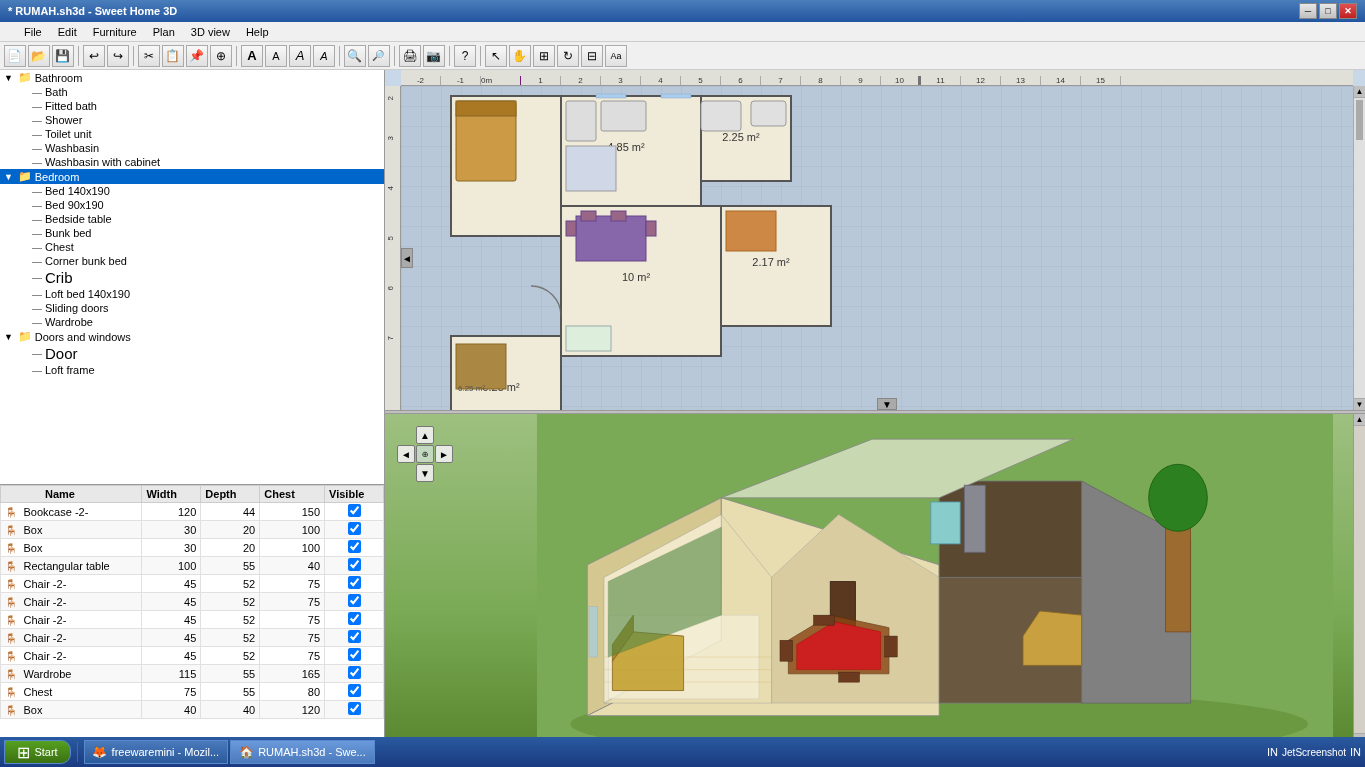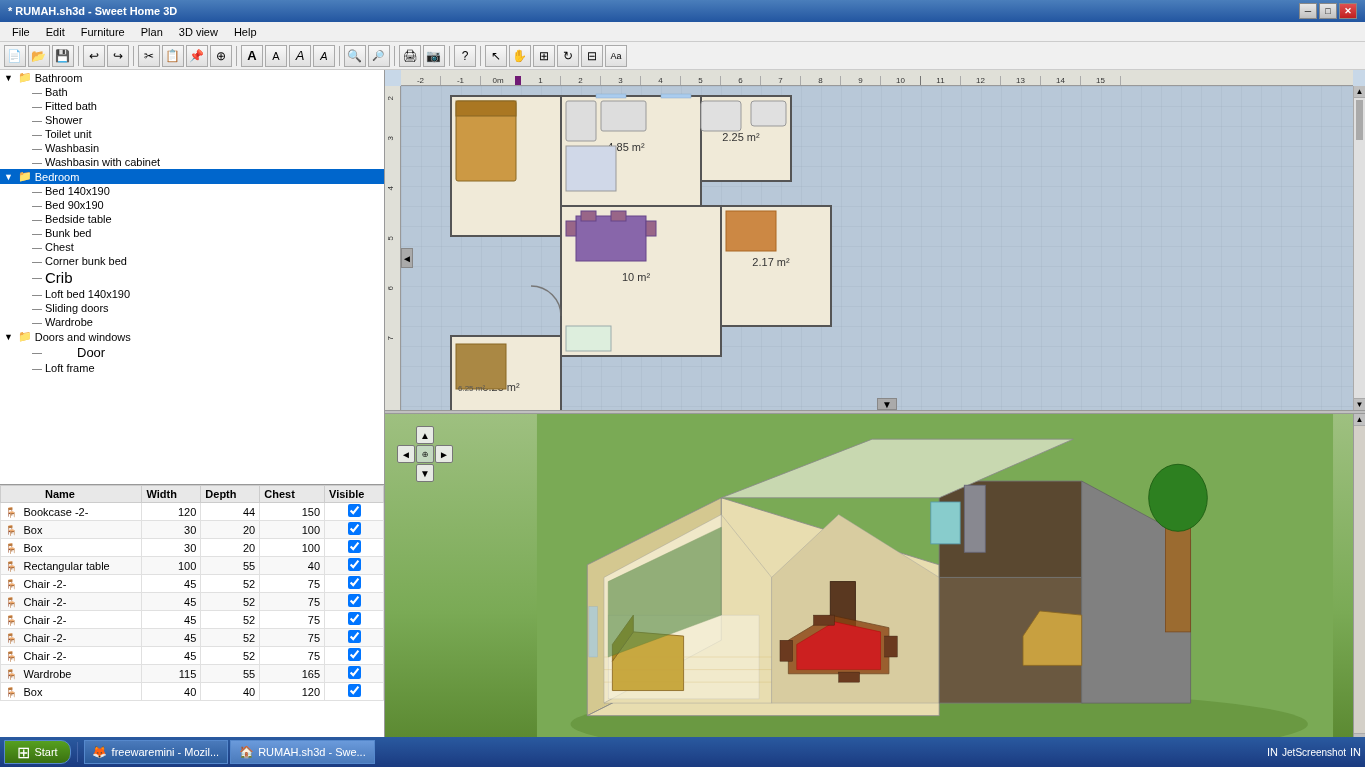--- a/index.html
+++ b/index.html
@@ -26,21 +26,21 @@
       font-size: 9px; cursor: pointer; color: #000;
     }
     .tb-btn.close { background: linear-gradient(to bottom, #e05050, #c02020); color: white; }
 
     
     #menu-bar {
       height: 20px;
       background: #f0f0f0;
       display: flex;
       align-items: center;
-      padding: 0 4px;
+      padding: 0 16px;
       border-bottom: 1px solid #ccc;
     }
     .menu-item {
       padding: 2px 8px;
       font-size: 11px;
       cursor: pointer;
     }
 
     
     #toolbar {
@@ -381,21 +381,21 @@
           <div class="tree-item">
             <span style="display:inline-block; width:4px;"></span>
             <span style="width:12px; font-size:9px; margin-right:2px;">▼</span>
             <span style="margin-right:3px; font-size:11px;">📁</span>
             <span style="font-size:11px;">Doors and windows</span>
           </div>
           <div class="tree-item">
             <span style="display:inline-block; width:20px;"></span>
             <span style="display:inline-block; width:12px;"></span>
             <span style="margin-right:3px; font-size:10px; color:#666;">—</span>
-            <span style="font-size:13px;margin-left:32px;">Door</span>
+            <span style="font-size:15px;">Door</span>
           </div>
           <div class="tree-item">
             <span style="display:inline-block; width:20px;"></span>
             <span style="display:inline-block; width:12px;"></span>
             <span style="margin-right:3px; font-size:10px; color:#666;">—</span>
             <span style="font-size:11px;">Loft frame</span>
           </div>
         </div>
     </div>
 
@@ -527,20 +527,32 @@
     <td class="td-num">115</td>
     <td class="td-num">55</td>
     <td class="td-num">165</td>
     <td class="td-check">
       <input type="checkbox" checked="" style="margin: 0px;">
     </td>
   </tr>
             <tr>
     <td>
       <span style="margin-right:3px; font-size:10px;">🪑</span>
+      <span>Chest</span>
+    </td>
+    <td class="td-num">75</td>
+    <td class="td-num">55</td>
+    <td class="td-num">80</td>
+    <td class="td-check">
+      <input type="checkbox" checked="" style="margin: 0px;">
+    </td>
+  </tr>
+            <tr>
+    <td>
+      <span style="margin-right:3px; font-size:10px;">🪑</span>
       <span>Box</span>
     </td>
     <td class="td-num">40</td>
     <td class="td-num">40</td>
     <td class="td-num">120</td>
     <td class="td-check">
       <input type="checkbox" checked="" style="margin: 0px;">
     </td>
   </tr>
           </tbody>
@@ -549,31 +561,31 @@
   </div>
 
   <div id="right-panel">
 
     <div id="floor-plan" style="position:relative; height:340px; background:#c8d8e8; overflow:hidden;">
 
       <div style="position:absolute; top:0; left:16px; right:12px; height:16px; background:#e0e0d8; border-bottom:1px solid #999; display:flex; align-items:flex-end; font-size:8px; color:#333; overflow:hidden;">
         <div style="display:flex; width:100%;">
           <div style="width:40px; text-align:center; border-right:1px solid #aaa; font-size:8px;">-2</div>
           <div style="width:40px; text-align:center; border-right:1px solid #aaa; font-size:8px;">-1</div>
-          <div style="width:40px; text-align:center; border-right:6px solid #701a75; font-size:8px;">0m</div>
+          <div style="width:40px; text-align:left; border-right:1px solid #701a75; font-size:8px;">0m</div>
           <div style="width:40px; text-align:center; border-right:1px solid #aaa; font-size:8px;">1</div>
           <div style="width:40px; text-align:center; border-right:1px solid #aaa; font-size:8px;">2</div>
           <div style="width:40px; text-align:center; border-right:1px solid #aaa; font-size:8px;">3</div>
           <div style="width:40px; text-align:center; border-right:1px solid #aaa; font-size:8px;">4</div>
           <div style="width:40px; text-align:center; border-right:1px solid #aaa; font-size:8px;">5</div>
           <div style="width:40px; text-align:center; border-right:1px solid #aaa; font-size:8px;">6</div>
           <div style="width:40px; text-align:center; border-right:1px solid #aaa; font-size:8px;">7</div>
           <div style="width:40px; text-align:center; border-right:1px solid #aaa; font-size:8px;">8</div>
           <div style="width:40px; text-align:center; border-right:1px solid #aaa; font-size:8px;">9</div>
-          <div style="width:40px; text-align:center; border-right:1px solid #737373; font-size:8px;">10</div>
+          <div style="width:40px; text-align:center; border-right:3px solid #737373; font-size:8px;">10</div>
           <div style="width:40px; text-align:center; border-right:1px solid #aaa; font-size:8px;">11</div>
           <div style="width:40px; text-align:center; border-right:1px solid #aaa; font-size:8px;">12</div>
           <div style="width:40px; text-align:center; border-right:1px solid #aaa; font-size:8px;">13</div>
           <div style="width:40px; text-align:center; border-right:1px solid #aaa; font-size:8px;">14</div>
           <div style="width:40px; text-align:center; border-right:1px solid #aaa; font-size:8px;">15</div>
         </div>
       </div>
 
       <div style="position:absolute; top:16px; left:0; width:16px; bottom:0; background:#e0e0d8; border-right:1px solid #999; font-size:8px; color:#333; overflow:hidden;">
         <div style="position:absolute; top:10px; left:1px; writing-mode:vertical-rl; transform:rotate(180deg); font-size:8px;">2</div>

